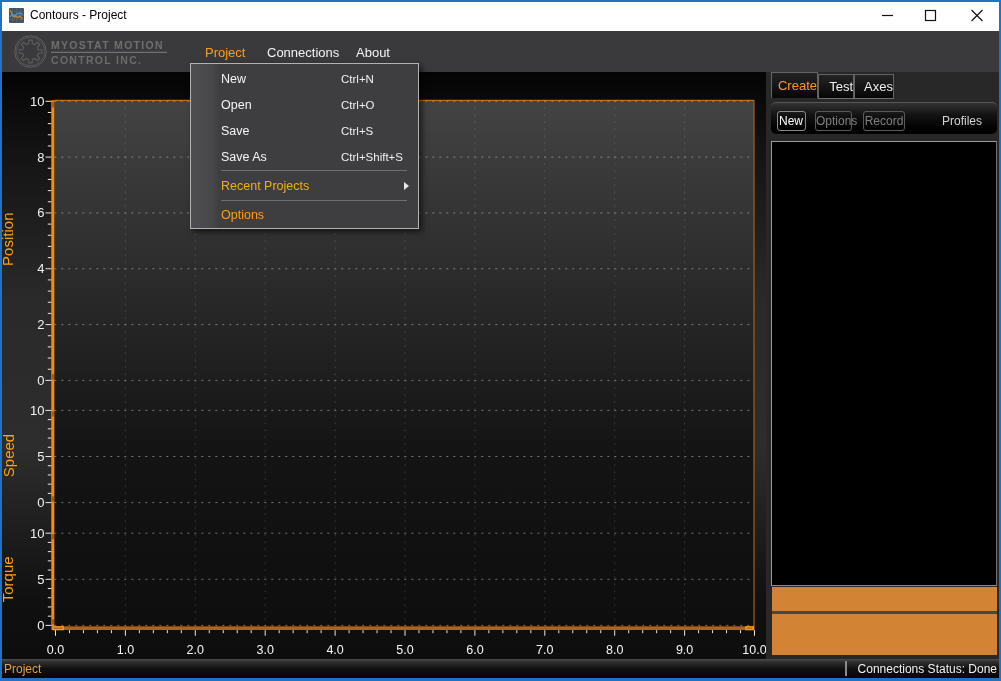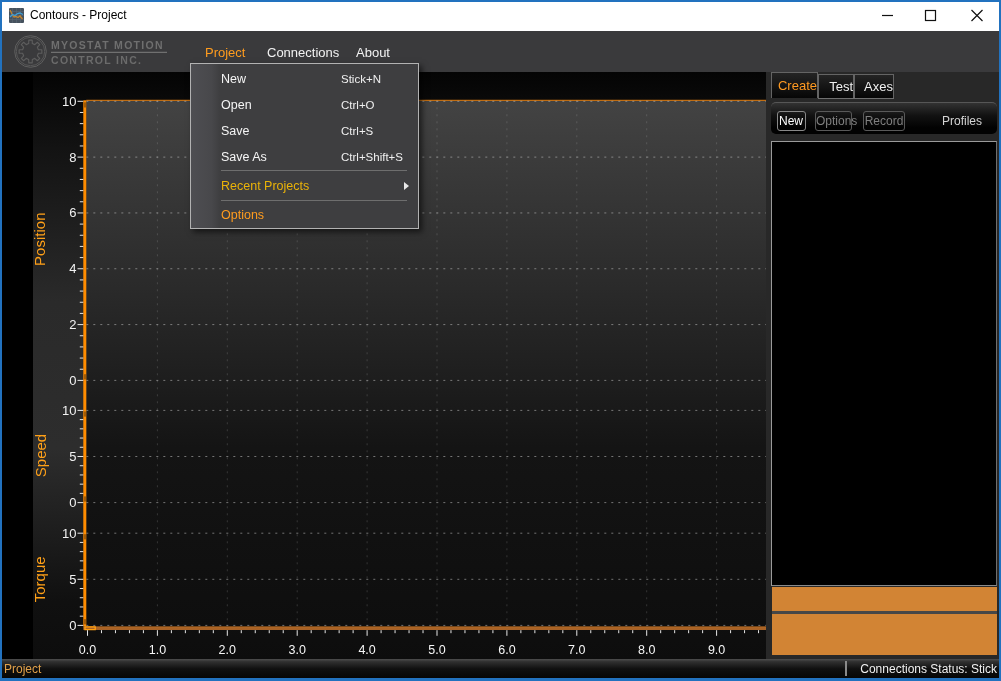--- a/index.html
+++ b/index.html
@@ -3,21 +3,21 @@
 * { margin:0; padding:0; box-sizing:border-box; }
 html,body { width:1001px; height:681px; overflow:hidden; background:#000;
   font-family:"Liberation Sans", sans-serif; }
 #root { position:relative; width:995px; height:681px; }
 .titlebar { position:absolute; left:0; top:0; width:1001px; height:31px; background:#fff; }
 .ticon { position:absolute; left:9px; top:8px; }
 .ttext { position:absolute; left:30px; top:0; height:31px; line-height:31px; font-size:12px; color:#000; }
 .header { position:absolute; left:0; top:31px; width:1001px; height:41px; background:#3a3a3c;text-decoration:underline; }
 .logo { position:absolute; left:0; top:0; }
 .hmenu { position:absolute; top:0; height:41px; line-height:43px; font-size:13px; color:#f2f2f2; }
-.chart { position:absolute; left:1px; top:72px;padding-left:32px; }
+.chart { position:absolute; left:1px; top:72px; }
 .splitter { position:absolute; left:765.5px; top:72px; width:5px; height:588px;
   background:linear-gradient(to right,#4f4f4f,#7d7d7d); }
 .panel { position:absolute; left:766px; top:72px; width:232.5px; height:588px; background:#282828; }
 .tab { position:absolute; font-size:13px; text-align:right; color:#f0f0f0;
   background:linear-gradient(#242424,#060606); border:1px solid #646464; border-bottom:none; }
 .tabline { position:absolute; left:52px; top:25.5px; width:76px; height:1px; background:#6f6f6f; }
 .toolbar { position:absolute; left:5px; top:30px; width:226px; height:32px; border-radius:5px;
   background:linear-gradient(#323232,#121212 40%,#020202 80%); border-top:1px solid #565656; }
 .tbtn { position:absolute; top:7.5px; height:20px; line-height:18px; text-align:center;
   font-size:12px; border:1px solid #888888; border-radius:3px; color:#fff; }
@@ -163,26 +163,26 @@
     <div class="tbtn" style="left:160px;width:62px;border-color:transparent;color:#d4d4d4">Profiles</div>
   </div>
   <div class="list"></div>
   <div class="ob1"></div>
   <div class="osep"></div>
   <div class="ob2"></div>
 </div>
 <div class="status">
   <div style="position:absolute;left:4px;top:3px;color:#e2a14a">Project</div>
   <div style="position:absolute;left:844.5px;top:2.5px;width:2px;height:15px;background:#8a8a8a"></div>
-  <div style="position:absolute;right:4px;top:3px">Connections Status: Stick</div>
+  <div style="position:absolute;right:4px;top:3px">Connections Status: Done</div>
 </div>
 <div class="menu">
 <div class="gutter"></div>
 <div class="mi" style="top:6.1px;color:#f5f5f5">New</div>
-<div class="ms" style="top:7.1px">Stick+N</div>
+<div class="ms" style="top:7.1px">Ctrl+N</div>
 <div class="mi" style="top:32.4px;color:#f5f5f5">Open</div>
 <div class="ms" style="top:33.4px">Ctrl+O</div>
 <div class="mi" style="top:58.3px;color:#f5f5f5">Save</div>
 <div class="ms" style="top:59.3px">Ctrl+S</div>
 <div class="mi" style="top:84.2px;color:#f5f5f5">Save As</div>
 <div class="ms" style="top:85.2px">Ctrl+Shift+S</div>
 <div class="mi" style="top:113.4px;color:#eab308">Recent Projects</div>
 <div class="mi" style="top:142.5px;color:#ff9c1e">Options</div>
 <div class="msep" style="top:106.3px"></div>
 <div class="msep" style="top:136.3px"></div>

